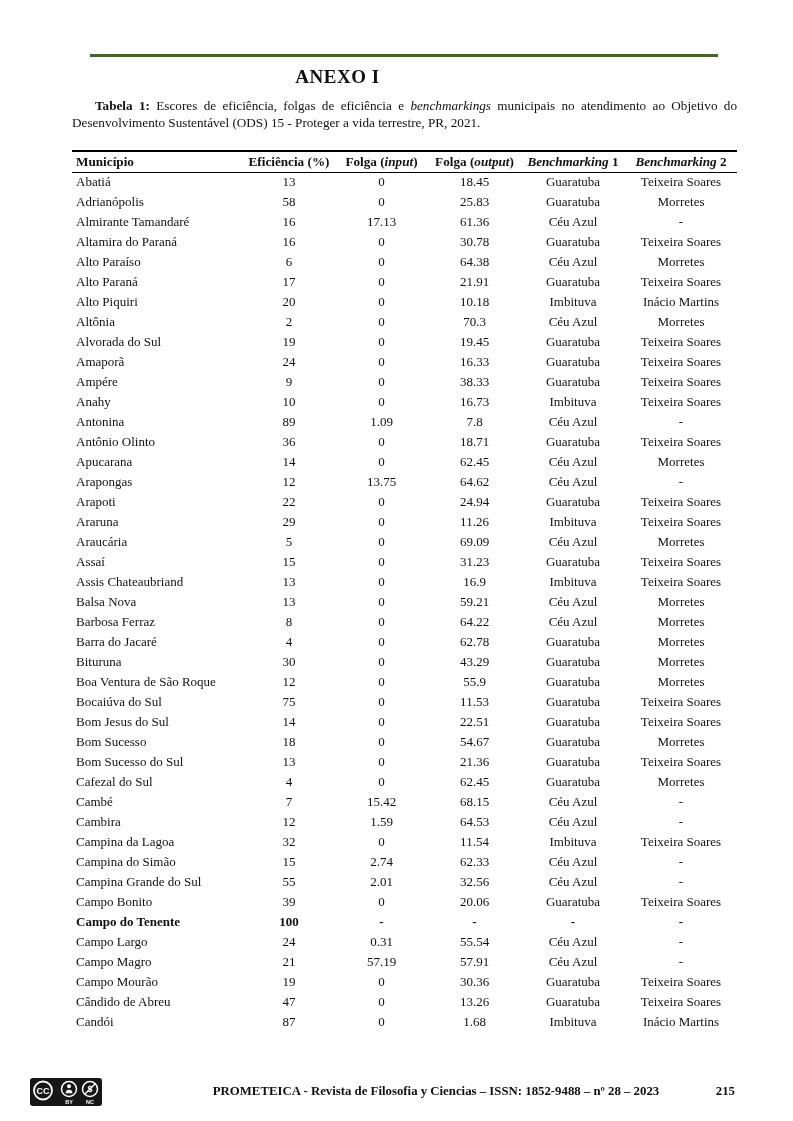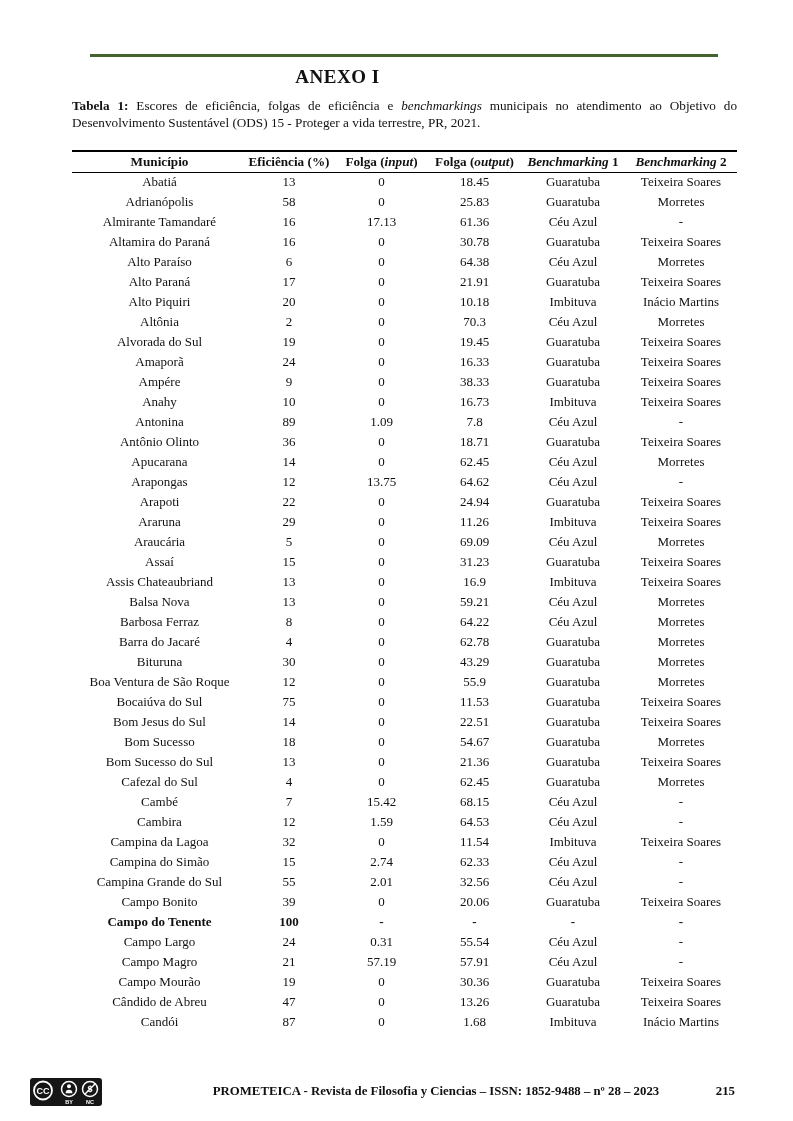--- a/index.html
+++ b/index.html
@@ -27,21 +27,21 @@
     letter-spacing: 0.5px;
   }
   .caption {
     position: absolute;
     left: 72px; top: 97px;
     width: 665px;
     font-size: 13.2px;
     line-height: 17px;
     text-align: justify;
   }
-  .caption b { font-weight: bold; }
+  .caption b { font-weight: bold; margin-left: 23px; }
   .caption i { font-style: italic; }
   table.mun-table {
     position: absolute;
     left: 72px; top: 150px;
     width: 665px;
     border-collapse: collapse;
     table-layout: fixed;
     font-size: 13px;
   }
   table.mun-table col.c-mun  { width: 171px; }
@@ -56,21 +56,21 @@
   }
   table.mun-table th {
     height: 21px;
     font-weight: bold;
     font-size: 13.2px;
     text-align: center;
     vertical-align: middle;
     white-space: nowrap;
     overflow: hidden;
   }
-  table.mun-table th.left, table.mun-table td.left { text-align: center; padding-left: 4px; }
+  table.mun-table th.left, table.mun-table td.left { text-align: left; padding-left: 4px; }
   table.mun-table td {
     height: 20px;
     text-align: center;
     vertical-align: middle;
     white-space: nowrap;
     overflow: hidden;
   }
   table.mun-table tr.bold td { font-weight: bold; }
   .footer {
     position: absolute;

